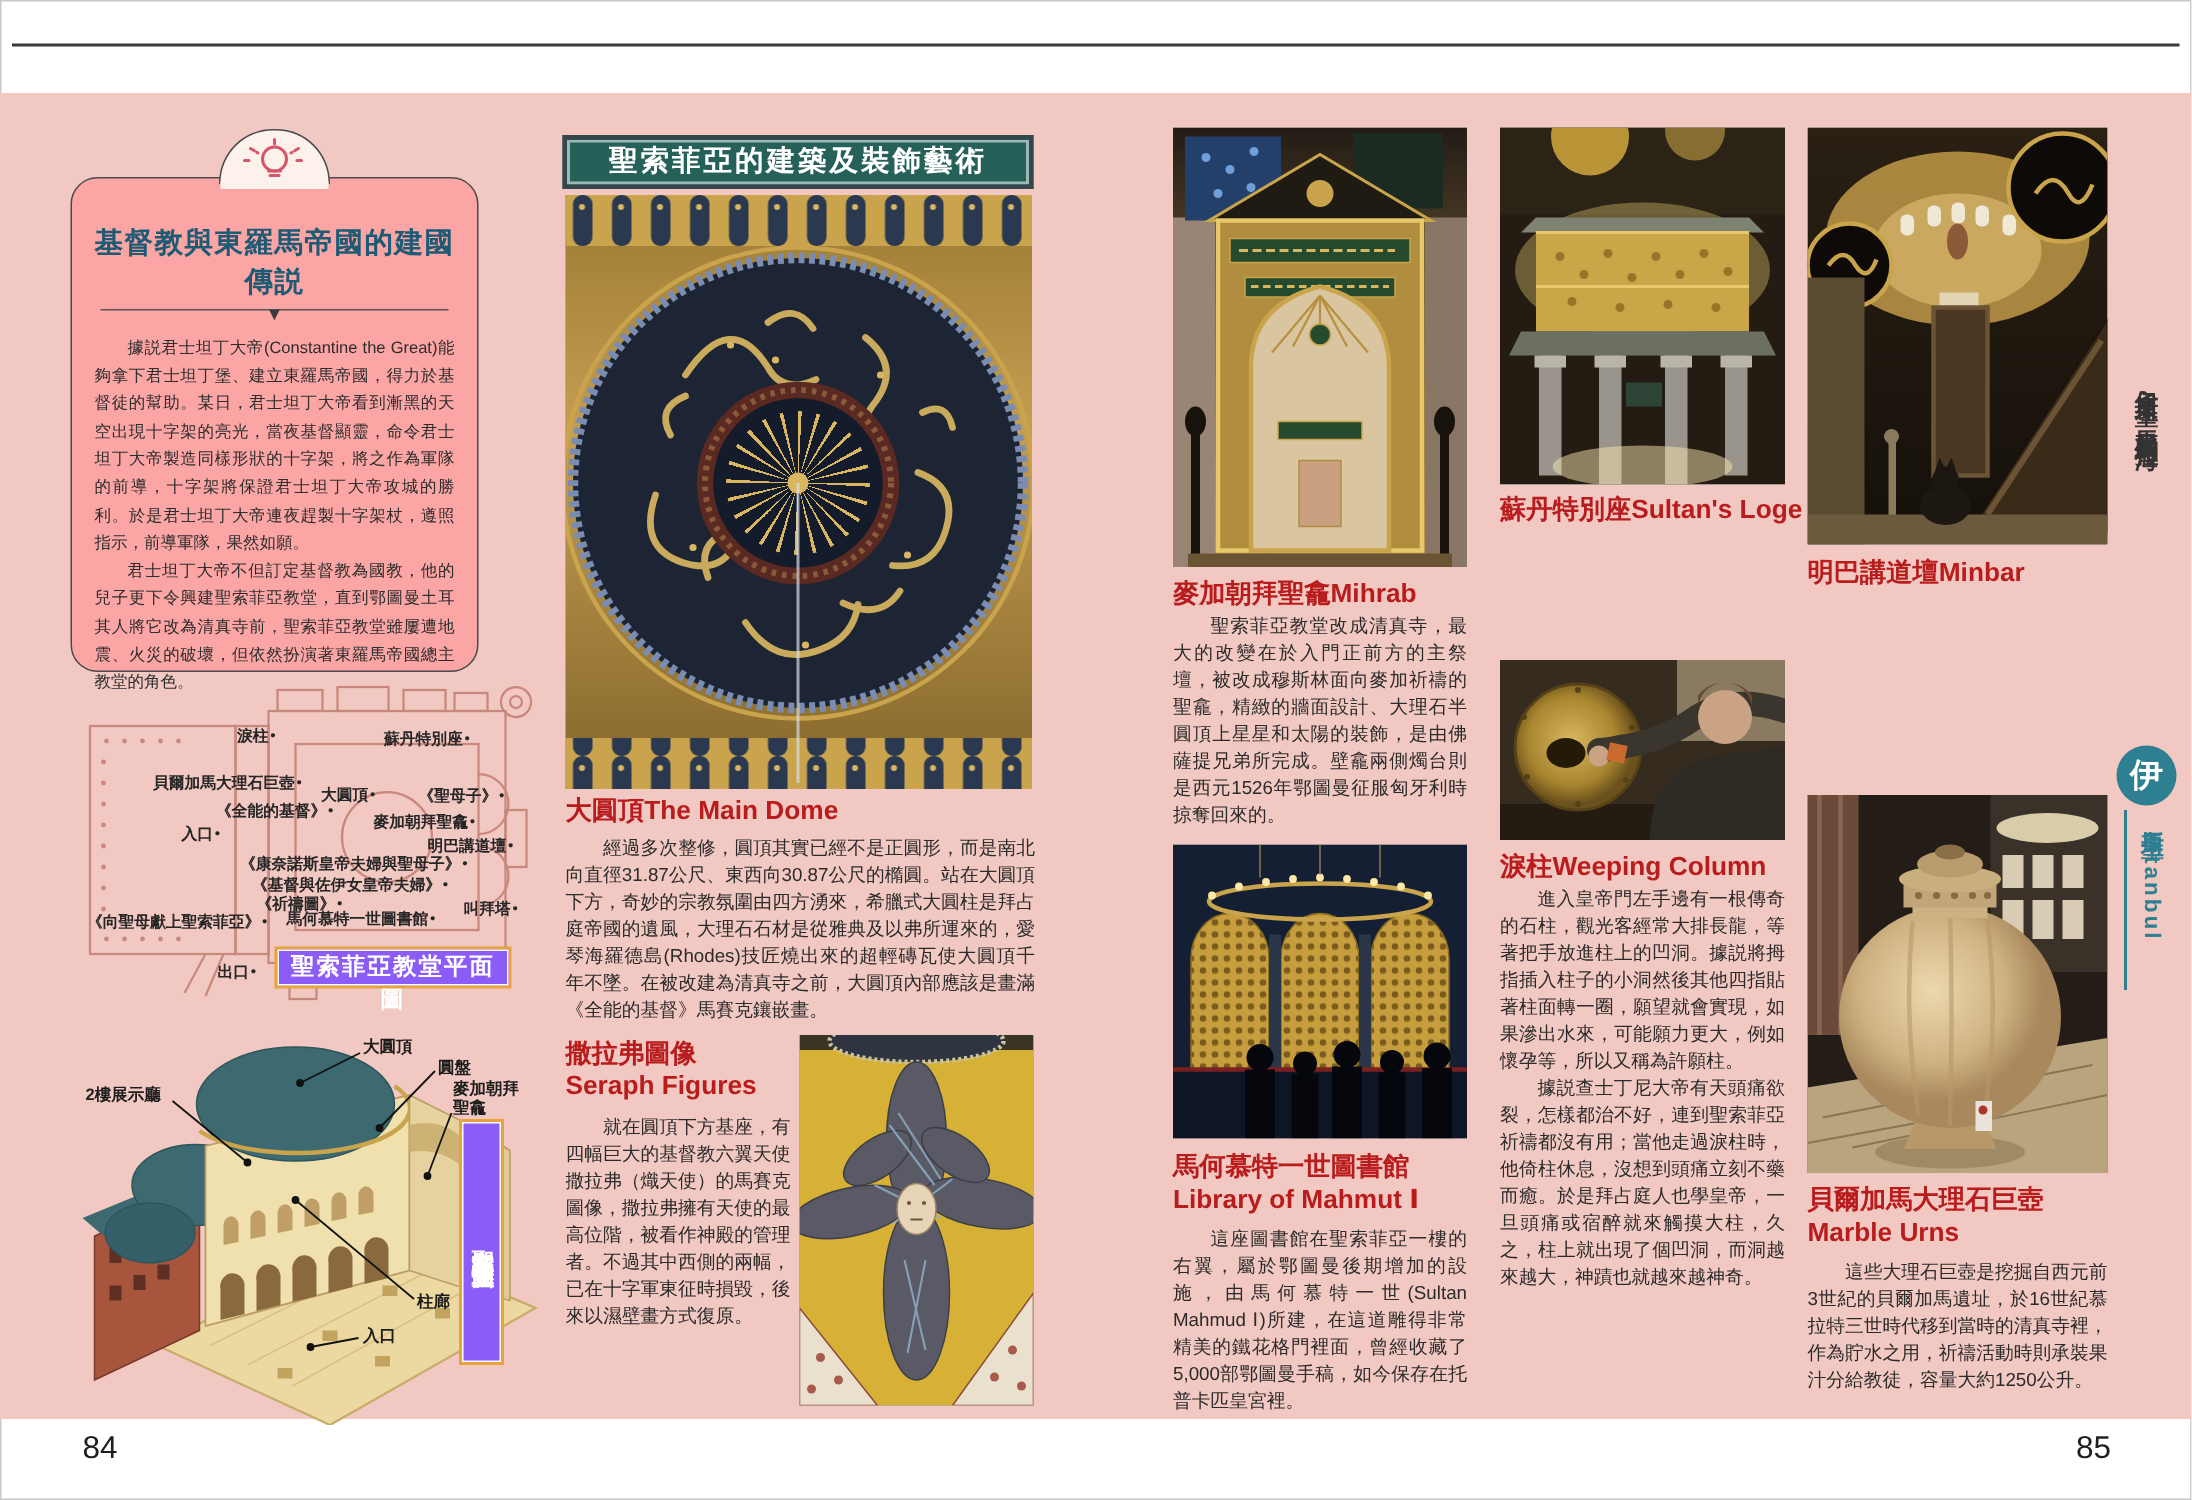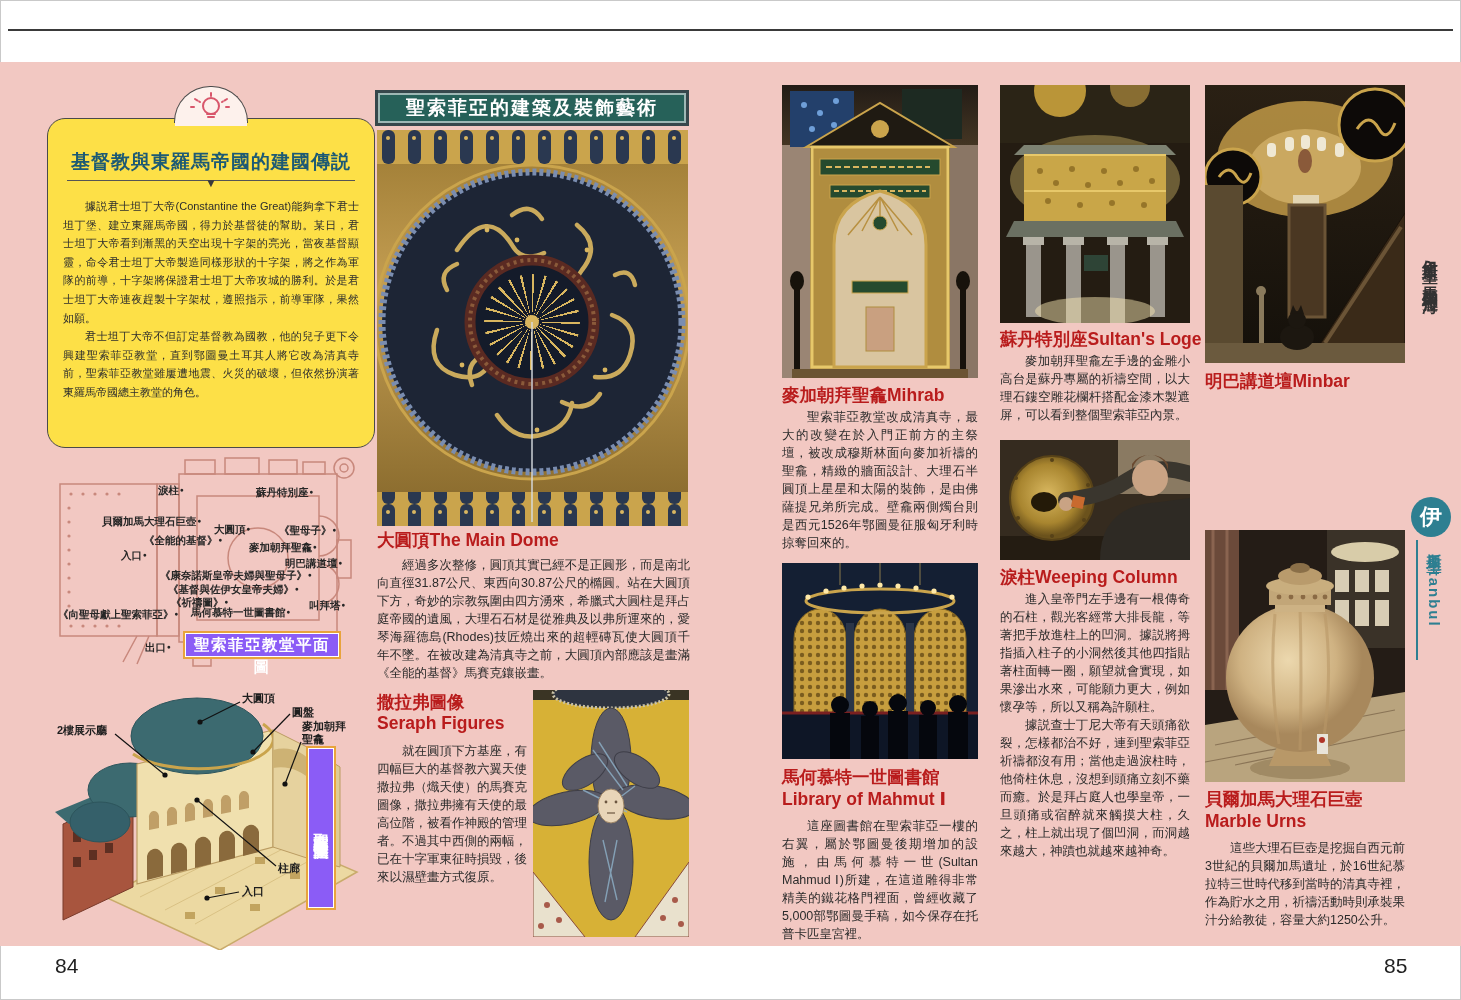--- a/index.html
+++ b/index.html
@@ -1,21 +1,21 @@
 <!DOCTYPE html>
 <html><head>
 <meta charset="utf-8">
 <style>
   html,body{margin:0;padding:0;background:#fff;}
   .page{position:relative;width:1461px;height:1000px;background:#ffffff;overflow:hidden;
         font-family:"Liberation Sans","DejaVu Sans",sans-serif;box-shadow:inset 0 0 0 1px #c9c9c9;}
   .topline{position:absolute;left:8px;top:29px;width:1445px;height:2px;background:#3a3a3a;}
   .pink{position:absolute;left:0;top:62px;width:1461px;height:884px;background:#f2c8c2;}
   
-  .infobox{position:absolute;left:47px;top:118px;width:328px;height:330px;background:#fde047;
+  .infobox{position:absolute;left:47px;top:118px;width:272px;height:330px;background:#fca5a5;
            border:1.6px solid #4a4a4a;border-radius:18px;padding:0 15px;box-sizing:border-box;}
   .notch{position:absolute;left:50%;top:-33px;transform:translateX(-50%);width:72px;height:36px;
          background:#fdf1ec;border:1.6px solid #4a4a4a;border-bottom:none;border-radius:36px 36px 0 0;}
   .notch::after{content:"";position:absolute;left:0;bottom:-3px;width:72px;height:5px;background:#fdf1ec;}
   .bulb{position:absolute;left:50%;top:4px;transform:translateX(-50%);}
   .ib-title{margin:30px 0 0 0;text-align:center;font-size:19px;font-weight:bold;color:#1d5a74;letter-spacing:1px;}
   .ib-rule{position:relative;height:12px;margin:5px 4px 4px 4px;border-top:1.4px solid #555;}
   .ib-rule .tri{position:absolute;left:50%;top:-4px;transform:translateX(-50%);color:#3a3a3a;font-size:12px;line-height:12px;}
   .ib-body p{margin:0;font-size:11px;line-height:18.6px;color:#2d2d2d;text-align:justify;text-indent:2em;}
   
@@ -448,23 +448,20 @@
         <rect x="23" y="152" width="21" height="8"></rect>
           <rect x="63" y="152" width="21" height="8"></rect>
         <rect x="107" y="152" width="21" height="8"></rect>
           <rect x="147" y="152" width="21" height="8"></rect>
       </g>
       <rect x="84" y="170" width="24" height="16" fill="#2e4436"></rect>
       <ellipse cx="95" cy="226" rx="60" ry="14" fill="#f4e3b0" opacity="0.5"></ellipse>
     </svg>
   </div>
   <h3 class="sh" style="left:1000px;top:327px">蘇丹特別座Sultan's Loge</h3>
-  <div class="bt" style="left:1000px;top:352px;width:190px">
-    <p>麥加朝拜聖龕左手邊的金雕小高台是蘇丹專屬的祈禱空間，以大理石鏤空雕花欄杆搭配金漆木製遮屏，可以看到整個聖索菲亞內景。</p>
-  </div>
   <div class="photo" style="left:1000px;top:440px;width:190px;height:120px">
     <svg width="190" height="120" viewBox="0 0 190 120">
       <defs>
         <radialGradient id="brass" cx="0.45" cy="0.45">
           <stop offset="0" stop-color="#d9b860"></stop>
             <stop offset="0.7" stop-color="#a8852f"></stop>
             <stop offset="1" stop-color="#6b521c"></stop>
         </radialGradient>
       </defs>
       <rect width="190" height="120" fill="#352b1f"></rect>

